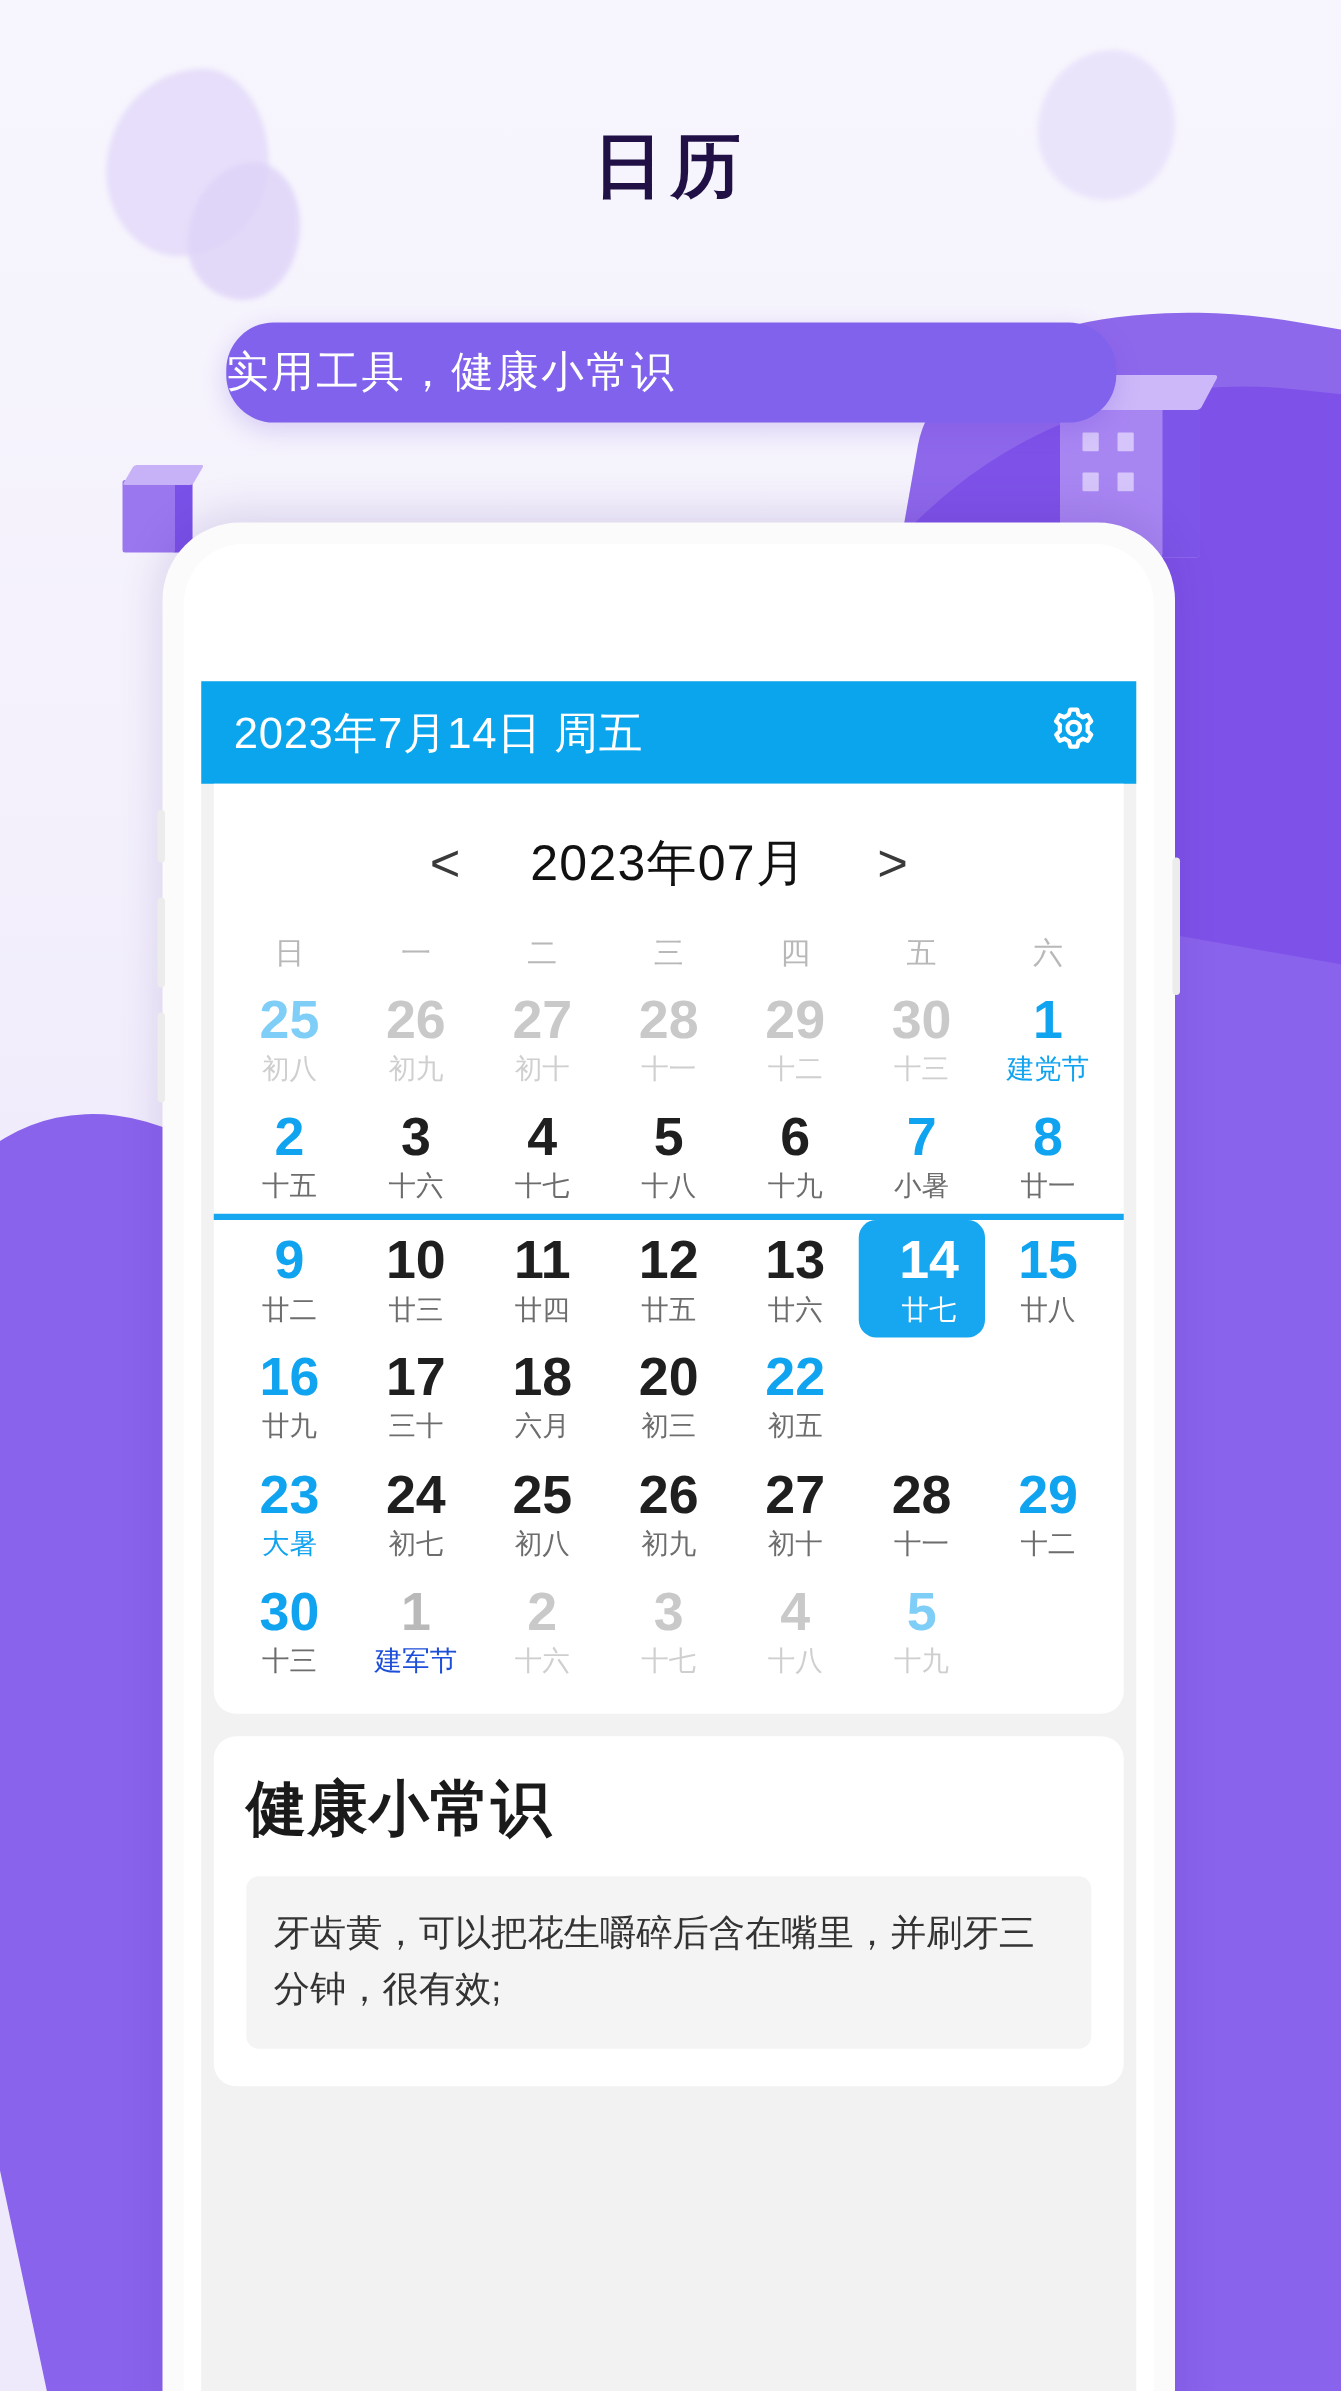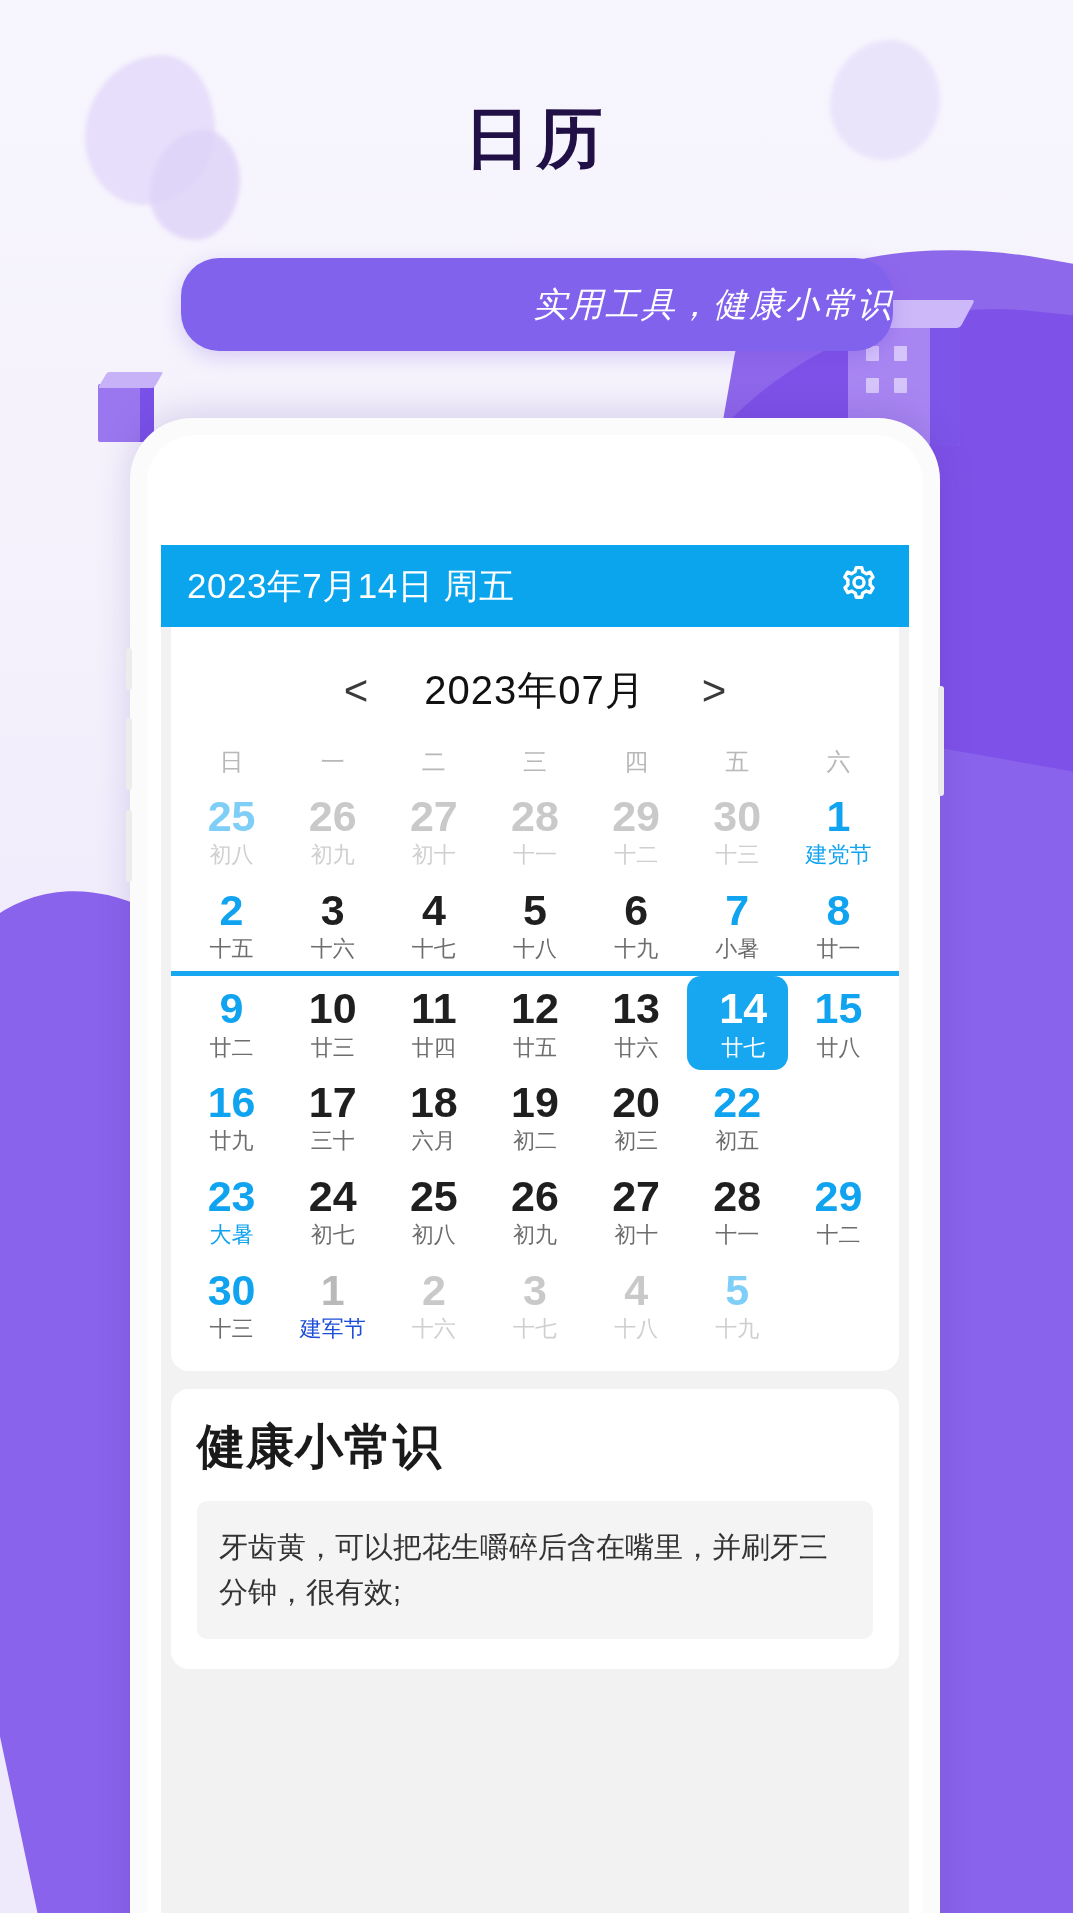--- a/index.html
+++ b/index.html
@@ -42,28 +42,27 @@
   
   .cube-big{right:105px;top:300px;width:120px;height:150px;}
   .cube-big .c-body{position:absolute;left:0;top:22px;width:112px;height:124px;background:#a886f2;
     border-radius:3px;box-shadow:inset -30px 0 0 #7d55e9;}
   .cube-big .c-top{position:absolute;left:0;top:0;width:112px;height:28px;background:#cdb9f9;
     transform:skewX(-28deg);transform-origin:bottom left;border-radius:3px;}
   .cube-big .win{position:absolute;width:13px;height:15px;background:#ded0fb;opacity:.85;border-radius:1px;}
   
   .app-title{
     position:absolute;left:0;right:0;top:105px;text-align:center;
-    font-size:66px;font-weight:bold;color:#201046;letter-spacing:6px;line-height:1;
+    font-size:56px;font-weight:bold;color:#201046;letter-spacing:6px;line-height:1;
   }
   .subtitle-pill{
-    position:absolute;left:181px;top:258px;width:712px;height:93px;
+    position:absolute;left:181px;top:258px;width:712px;height:80px;
     background:#8062ec;border-radius:38px;
-    display:flex;align-items:center;justify-content:flex-end;
+    display:flex;align-items:center;justify-content:flex-start;
     box-shadow:0 6px 20px rgba(110,70,220,.22);
-    font-style:italic;
   }
   .subtitle-pill span{color:#ffffff;font-size:34px;letter-spacing:2px;}
   
   .phone{
     position:absolute;left:130px;top:418px;width:810px;height:1560px;
     background:#fbfbfb;border-radius:62px 62px 0 0;
     box-shadow:0 -6px 34px rgba(70,30,140,.16);
   }
   .phone-inner{
     position:absolute;left:17px;top:17px;right:17px;bottom:0;
@@ -285,24 +284,20 @@
               </div>
               <div class="cell c-dark">
                 <div class="d">17</div>
                 <div class="l">三十</div>
               </div>
               <div class="cell c-dark">
                 <div class="d">18</div>
                 <div class="l">六月</div>
               </div>
               <div class="cell c-dark">
-                <div class="d">19</div>
-                <div class="l">初二</div>
-              </div>
-              <div class="cell c-dark">
                 <div class="d">20</div>
                 <div class="l">初三</div>
               </div>
               <div class="cell c-blue-lunar">
                 <div class="d">22</div>
                 <div class="l">初五</div>
               </div>
             </div>
             <div class="week">
               <div class="cell c-blue">

